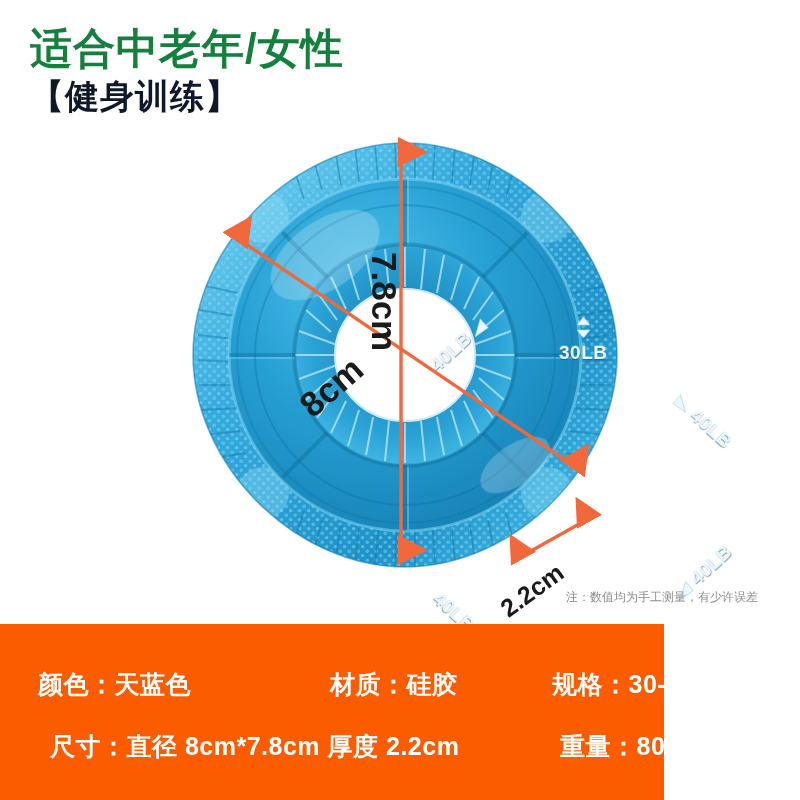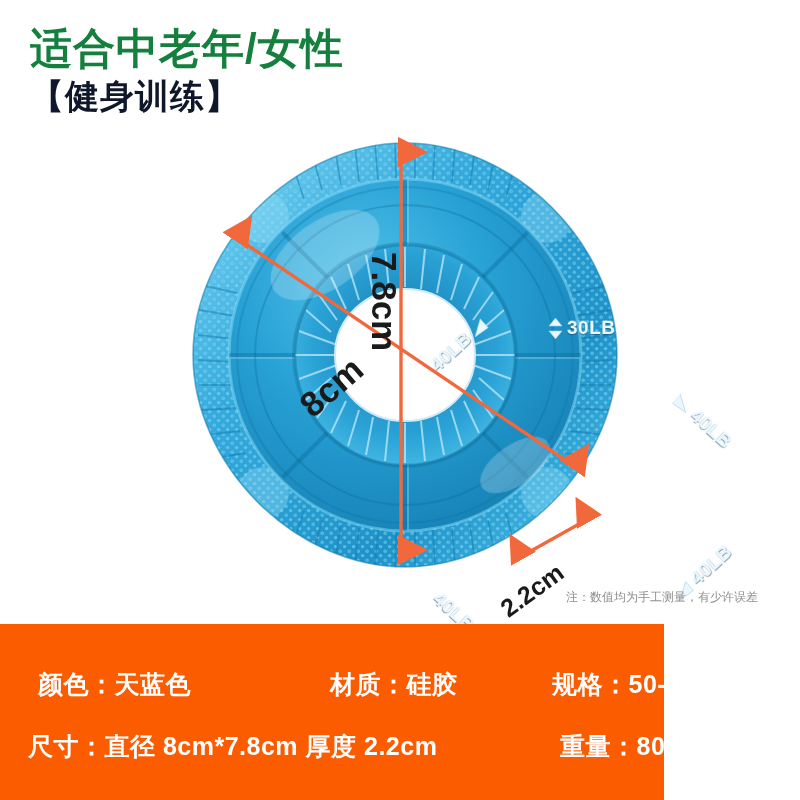--- a/index.html
+++ b/index.html
@@ -37,21 +37,21 @@
     font-size:19px;
     letter-spacing:0.5px;
     white-space:nowrap;
     text-shadow:0 1px 1px rgba(10,70,105,.55), 0 -1px 0 rgba(255,255,255,.25);
     display:flex;align-items:center;gap:4px;
     pointer-events:none;
   }
   .lb .tri{display:inline-block;}
   .lb svg{display:block;}
 
-  .lb-30 {left:363px; top:182px;}
+  .lb-30 {left:374px; top:182px;flex-direction:column;}
   .lb-50 {left:352px; top:487px;}
   .lb-tl {left:248px; top:222px; transform:rotate(-42deg); transform-origin:left center;}
   .lb-tr {left:492px; top:252px; transform:rotate(42deg); transform-origin:left center;}
   .lb-bl {left:251px; top:450px; transform:rotate(42deg); transform-origin:left center;}
   .lb-br {left:492px; top:450px; transform:rotate(-42deg); transform-origin:left center;}
 
   
   .dim-svg{position:absolute;left:0;top:0;width:800px;height:800px;pointer-events:none;}
 
   .dimlabel{
@@ -85,21 +85,21 @@
   }
   .spec-row{position:absolute;left:0;width:800px;display:flex;color:#ffffff;}
   .spec-row .cell{
     font-size:25px;font-weight:700;white-space:nowrap;letter-spacing:.5px;
   }
   .row1{top:44px;}
   .row2{top:106px;}
   .r1c1{position:absolute;left:38px;}
   .r1c2{position:absolute;left:330px;}
   .r1c3{position:absolute;left:552px;}
-  .r2c1{position:absolute;left:28px;}
+  .r2c1{position:absolute;left:50px;}
   .r2c2{position:absolute;left:560px;}
 </style>
 </head>
 <body>
 
 <div id="page">
 
   <div class="heading">
     <div class="line1">适合中老年/女性</div>
     <div class="line2">【健身训练】</div>
@@ -363,21 +363,21 @@
   <div class="dimlabel dim-78">7.8cm</div>
   <div class="dimlabel dim-8">8cm</div>
   <div class="dimlabel dim-22">2.2cm</div>
 
   <div class="footnote">注：数值均为手工测量，有少许误差</div>
 
   <div class="specbar">
     <div class="spec-row row1">
       <span class="cell r1c1">颜色：天蓝色</span>
       <span class="cell r1c2">材质：硅胶</span>
-      <span class="cell r1c3">规格：50-40-50LB</span>
+      <span class="cell r1c3">规格：30-70-50LB</span>
     </div>
     <div class="spec-row row2">
       <span class="cell r2c1">尺寸：直径 8cm*7.8cm 厚度 2.2cm</span>
       <span class="cell r2c2">重量：80g</span>
     </div>
   </div>
 
 </div>
 
 </body></html>

